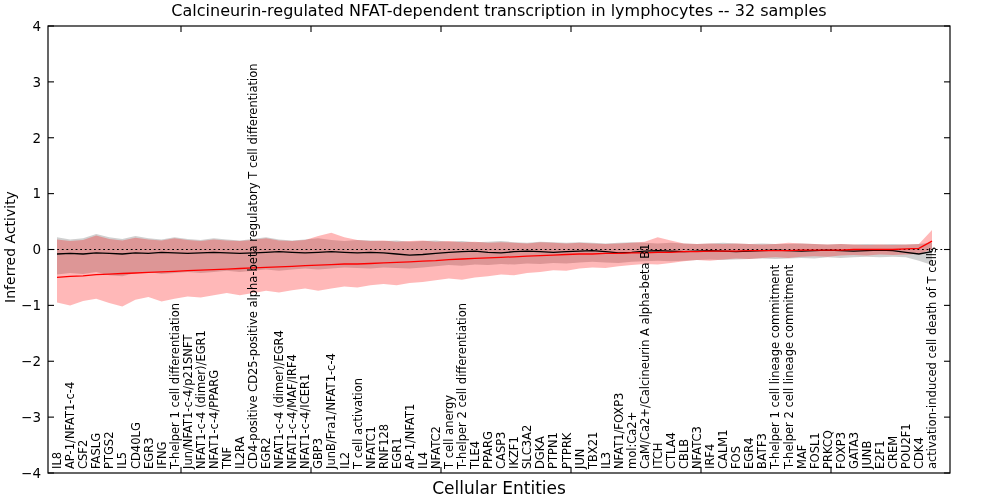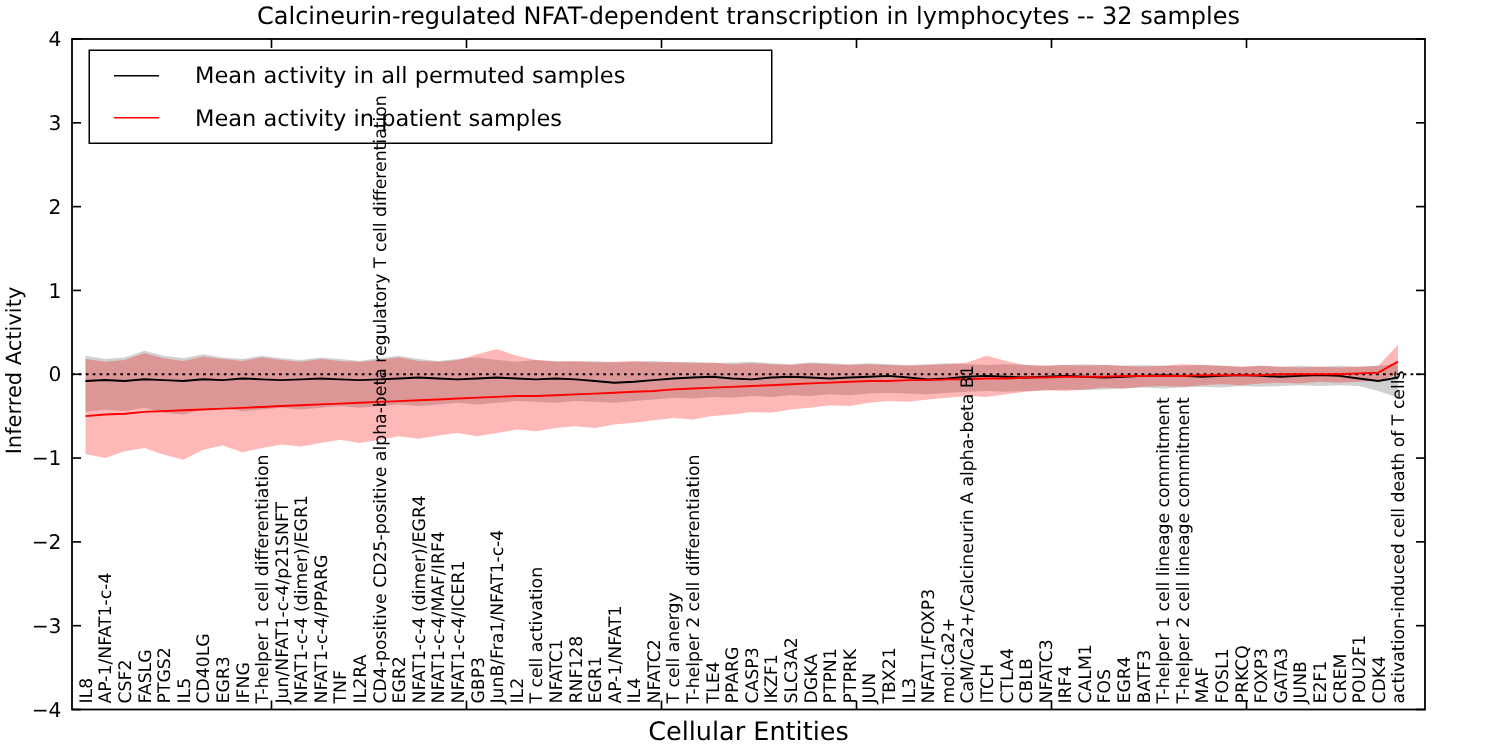--- a/index.html
+++ b/index.html
@@ -68,30 +68,20 @@
       <line x1="944" x2="950" y1="361.25" y2="361.25" stroke="#000" stroke-width="1.1"></line>
       <text x="41" y="366.05" text-anchor="end" font-size="13.5px" font-family="&quot;DejaVu Sans&quot;,&quot;Liberation Sans&quot;,sans-serif" fill="#000">−2</text>
       <line x1="48" x2="54" y1="417.125" y2="417.125" stroke="#000" stroke-width="1.1"></line>
       <line x1="944" x2="950" y1="417.125" y2="417.125" stroke="#000" stroke-width="1.1"></line>
       <text x="41" y="421.925" text-anchor="end" font-size="13.5px" font-family="&quot;DejaVu Sans&quot;,&quot;Liberation Sans&quot;,sans-serif" fill="#000">−3</text>
       <line x1="48" x2="54" y1="473" y2="473" stroke="#000" stroke-width="1.1"></line>
       <line x1="944" x2="950" y1="473" y2="473" stroke="#000" stroke-width="1.1"></line>
       <text x="41" y="477.8" text-anchor="end" font-size="13.5px" font-family="&quot;DejaVu Sans&quot;,&quot;Liberation Sans&quot;,sans-serif" fill="#000">−4</text>
     </svg>
 
-  <div class="legend">
-    <div class="legend-row">
-      <span class="legend-line" id="leg-line-0" style="border-top-color: rgb(0, 0, 0);"></span>
-      <span class="legend-label">Mean activity in all permuted samples</span>
-    </div>
-    <div class="legend-row">
-      <span class="legend-line" id="leg-line-1" style="border-top-color: rgb(255, 0, 0);"></span>
-      <span class="legend-label">Mean activity in patient samples</span>
-    </div>
-  </div>
 
   <svg id="labels-svg" width="1000" height="500">
       <text x="61.2" y="469" text-anchor="start" transform="rotate(-90 61.2 469)" font-size="11.5px" font-family="&quot;DejaVu Sans&quot;,&quot;Liberation Sans&quot;,sans-serif" fill="#000">IL8</text>
       <text x="74.25970149253732" y="469" text-anchor="start" transform="rotate(-90 74.25970149253732 469)" font-size="11.5px" font-family="&quot;DejaVu Sans&quot;,&quot;Liberation Sans&quot;,sans-serif" fill="#000">AP-1/NFAT1-c-4</text>
       <text x="87.31940298507463" y="469" text-anchor="start" transform="rotate(-90 87.31940298507463 469)" font-size="11.5px" font-family="&quot;DejaVu Sans&quot;,&quot;Liberation Sans&quot;,sans-serif" fill="#000">CSF2</text>
       <text x="100.37910447761195" y="469" text-anchor="start" transform="rotate(-90 100.37910447761195 469)" font-size="11.5px" font-family="&quot;DejaVu Sans&quot;,&quot;Liberation Sans&quot;,sans-serif" fill="#000">FASLG</text>
       <text x="113.43880597014926" y="469" text-anchor="start" transform="rotate(-90 113.43880597014926 469)" font-size="11.5px" font-family="&quot;DejaVu Sans&quot;,&quot;Liberation Sans&quot;,sans-serif" fill="#000">PTGS2</text>
       <text x="126.49850746268658" y="469" text-anchor="start" transform="rotate(-90 126.49850746268658 469)" font-size="11.5px" font-family="&quot;DejaVu Sans&quot;,&quot;Liberation Sans&quot;,sans-serif" fill="#000">IL5</text>
       <text x="139.55820895522388" y="469" text-anchor="start" transform="rotate(-90 139.55820895522388 469)" font-size="11.5px" font-family="&quot;DejaVu Sans&quot;,&quot;Liberation Sans&quot;,sans-serif" fill="#000">CD40LG</text>
       <text x="152.61791044776118" y="469" text-anchor="start" transform="rotate(-90 152.61791044776118 469)" font-size="11.5px" font-family="&quot;DejaVu Sans&quot;,&quot;Liberation Sans&quot;,sans-serif" fill="#000">EGR3</text>

